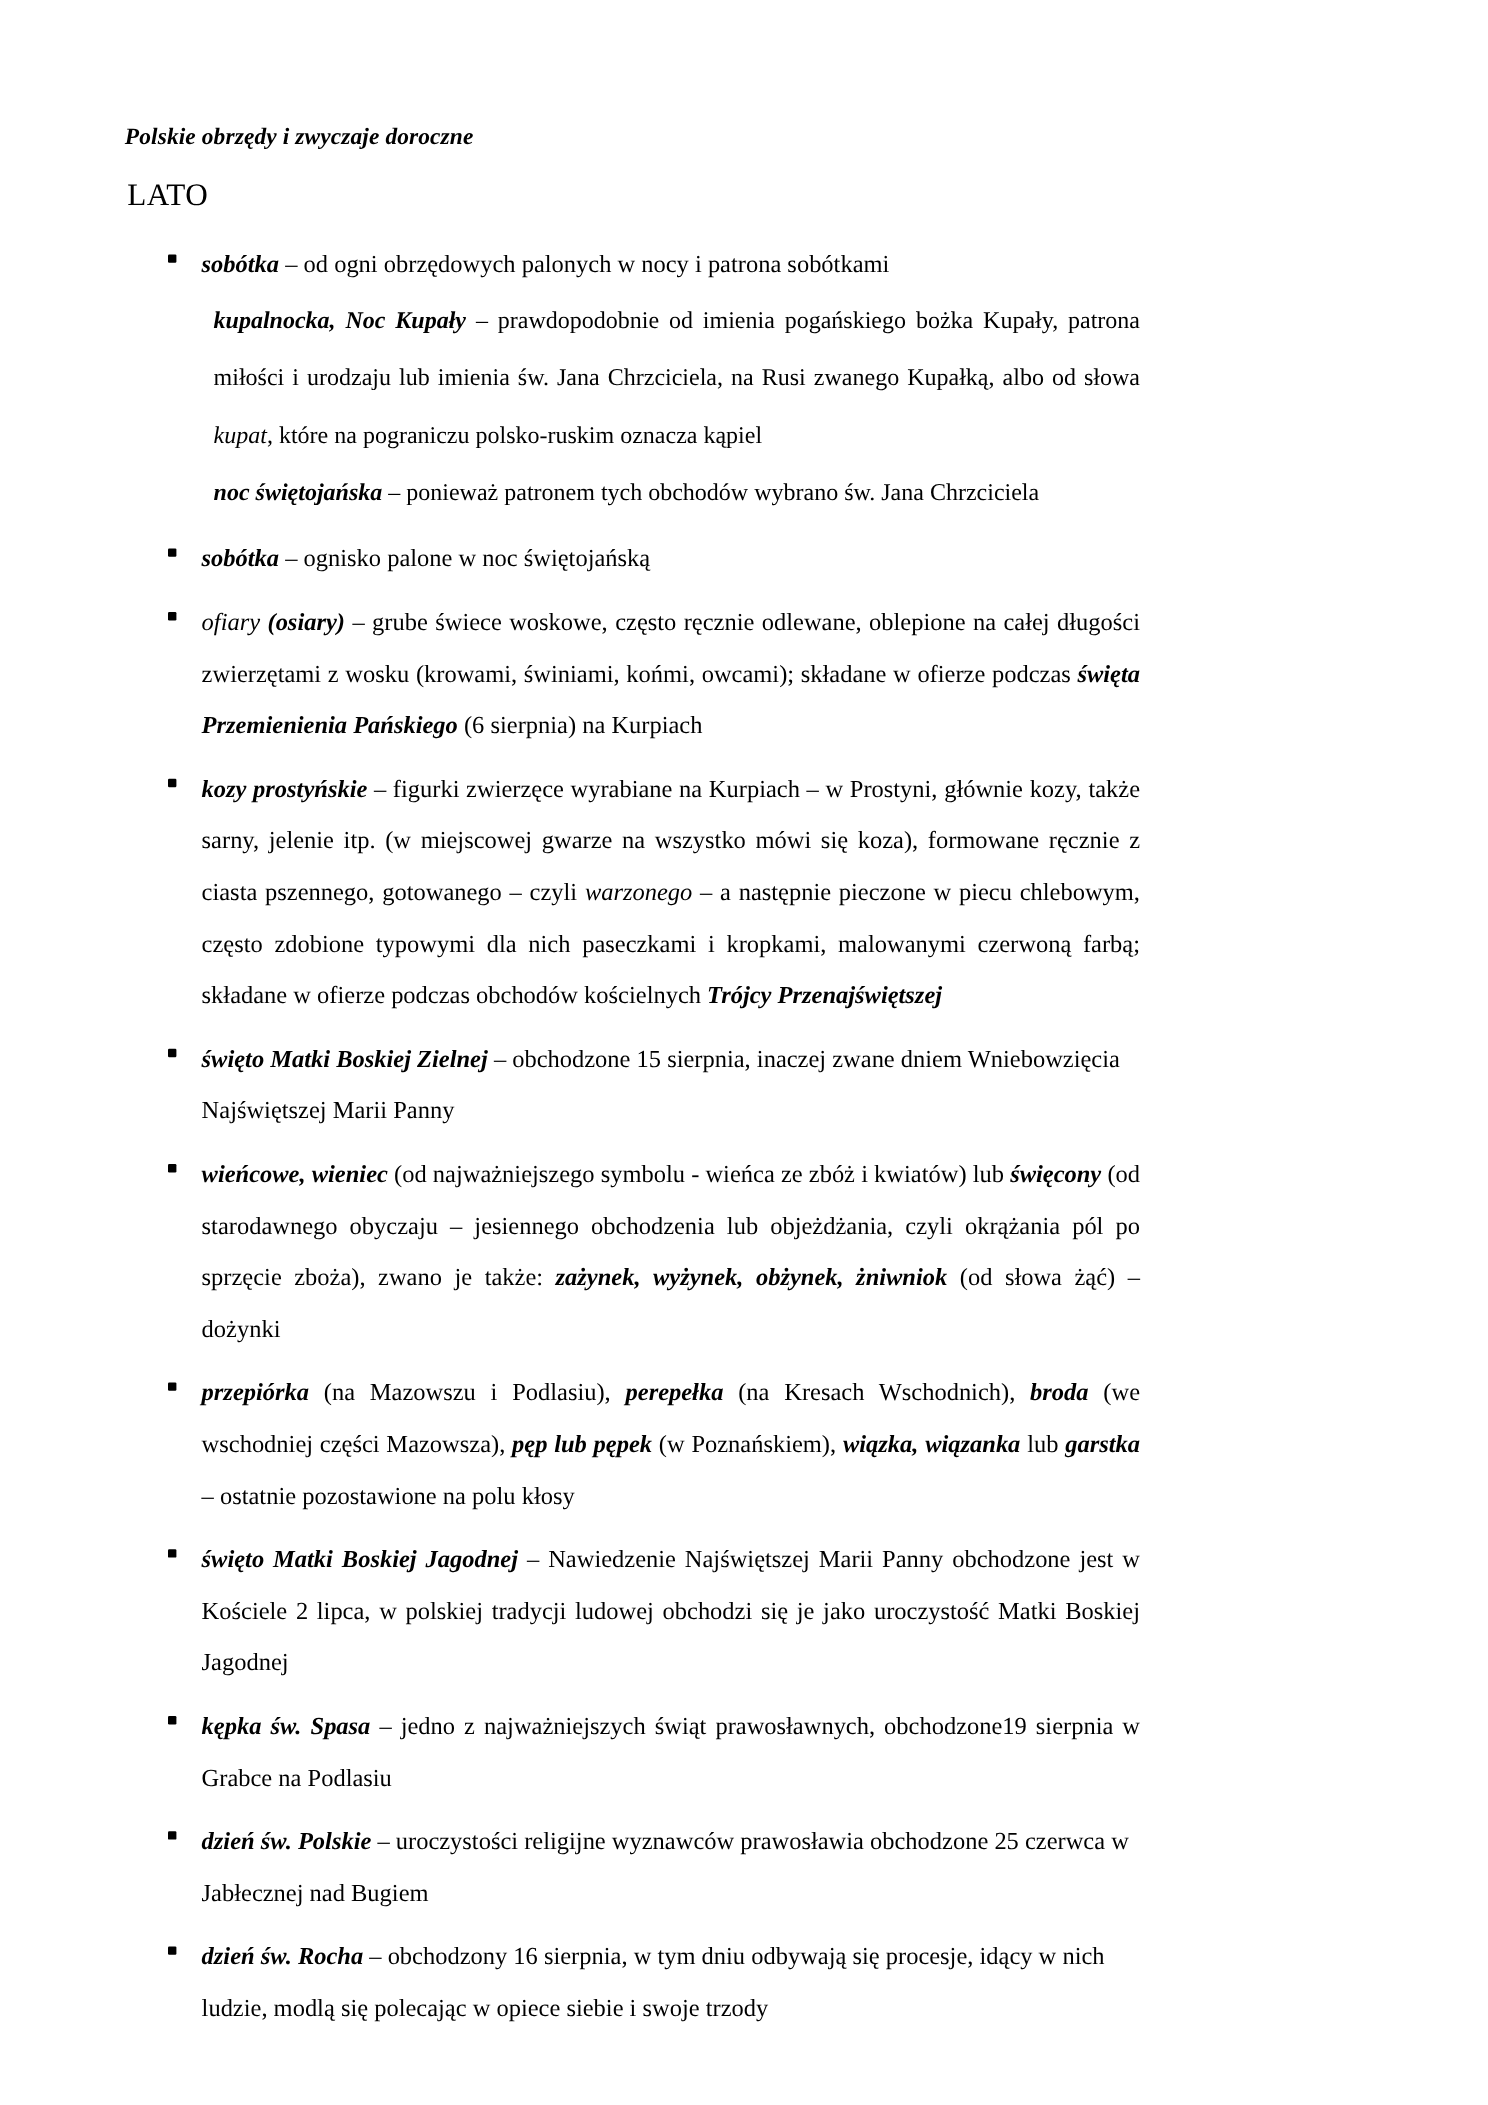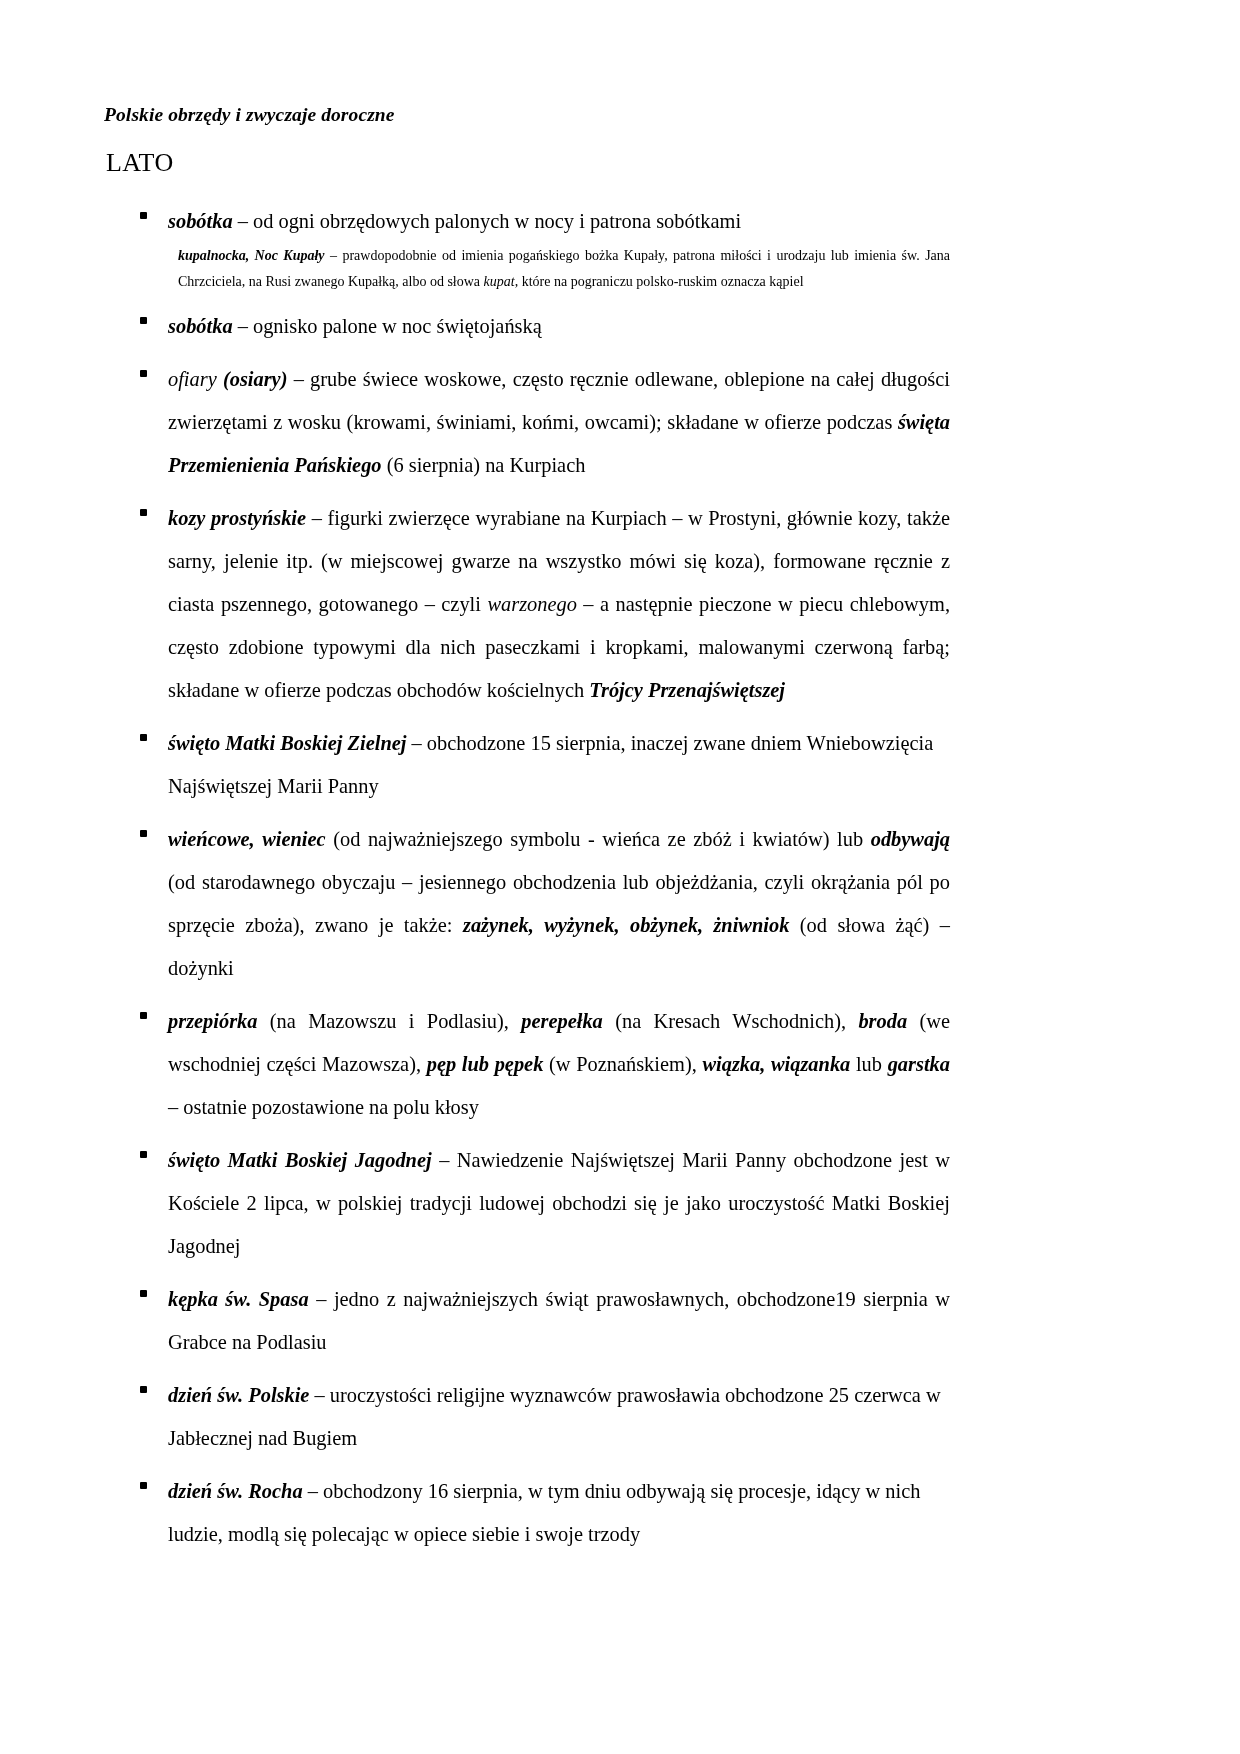--- a/index.html
+++ b/index.html
@@ -59,22 +59,22 @@
     line-height: 43px;
     text-align: justify;
     text-justify: inter-word;
     margin: 0;
     hyphens: none;
   }
   .para.no-justify {
     text-align: left;
   }
   .sub-para {
-    font-size: 14px;
-    line-height: 26px;
+    font-size: 20px;
+    line-height: 48px;
     text-align: justify;
     margin: 0;
     padding-left: 10px;
   }
   .sub-para.flush {
     padding-left: 10px;
     text-align: left;
   }
   b.term {
     font-weight: bold;
@@ -93,20 +93,21 @@
 
   <div class="doc-title">Polskie obrzędy i zwyczaje doroczne</div>
   <div class="season-label">LATO</div>
 
   <ul class="custom-list">
 
     <li>
       <span class="bullet-dot"></span>
       <p class="para no-justify"><b class="term">sobótka</b><span> – </span><span>od ogni obrzędowych palonych w nocy i patrona sobótkami</span></p>
       <p class="sub-para"><b class="term">kupalnocka, Noc Kupały</b><span> – </span><span> prawdopodobnie od imienia pogańskiego bożka Kupały, patrona miłości i urodzaju lub imienia św. Jana Chrzciciela, na Rusi zwanego Kupałką, albo od słowa </span><i class="it">kupat</i><span>, które na pograniczu polsko-ruskim oznacza kąpiel</span></p>
+      <p class="sub-para flush"><b class="term">noc świętojańska</b><span> – </span><span> ponieważ patronem tych obchodów wybrano św. Jana Chrzciciela</span></p>
     </li>
 
     <li>
       <span class="bullet-dot"></span>
       <p class="para no-justify"><b class="term">sobótka</b><span> – </span><span>ognisko palone w noc świętojańską</span></p>
     </li>
 
     <li>
       <span class="bullet-dot"></span>
       <p class="para"><i class="it">ofiary </i><b class="term">(osiary)</b><span> – </span><span>grube świece woskowe, często ręcznie odlewane, oblepione na całej długości zwierzętami z wosku (krowami, świniami, końmi, owcami); składane w ofierze podczas </span><b class="term">święta Przemienienia Pańskiego</b><span> (6 sierpnia) na Kurpiach</span></p>
@@ -118,21 +119,21 @@
     </li>
 
     <li>
       <span class="bullet-dot"></span>
       <p class="para no-justify"><b class="term">święto Matki Boskiej Zielnej</b><span> – </span><span>obchodzone 15 sierpnia, inaczej zwane dniem Wniebowzięcia Najświętszej Marii Panny</span></p>
     </li>
 
 
     <li>
       <span class="bullet-dot"></span>
-      <p class="para"><b class="term">wieńcowe, wieniec</b><span> (od najważniejszego symbolu - wieńca ze zbóż i kwiatów) lub </span><b class="term">odbywają</b><span> (od starodawnego obyczaju – jesiennego obchodzenia lub objeżdżania, czyli okrążania pól po sprzęcie zboża), zwano je także: </span><b class="term">zażynek, wyżynek, obżynek, żniwniok</b><span> (od słowa żąć) – dożynki</span></p>
+      <p class="para"><b class="term">wieńcowe, wieniec</b><span> (od najważniejszego symbolu - wieńca ze zbóż i kwiatów) lub </span><b class="term">święcony</b><span> (od starodawnego obyczaju – jesiennego obchodzenia lub objeżdżania, czyli okrążania pól po sprzęcie zboża), zwano je także: </span><b class="term">zażynek, wyżynek, obżynek, żniwniok</b><span> (od słowa żąć) – dożynki</span></p>
     </li>
 
     <li>
       <span class="bullet-dot"></span>
       <p class="para"><b class="term">przepiórka</b><span> (na Mazowszu i Podlasiu), </span><b class="term">perepełka</b><span> (na Kresach Wschodnich), </span><b class="term">broda</b><span> (we wschodniej części Mazowsza), </span><b class="term">pęp lub pępek</b><span> (w Poznańskiem), </span><b class="term">wiązka, wiązanka</b><span> lub </span><b class="term">garstka</b><span> – ostatnie pozostawione na polu kłosy</span></p>
     </li>
 
     <li>
       <span class="bullet-dot"></span>
       <p class="para"><b class="term">święto Matki Boskiej Jagodnej</b><span> – </span><span>Nawiedzenie Najświętszej Marii Panny obchodzone jest w Kościele 2 lipca, w polskiej tradycji ludowej obchodzi się je jako uroczystość Matki Boskiej Jagodnej</span></p>

